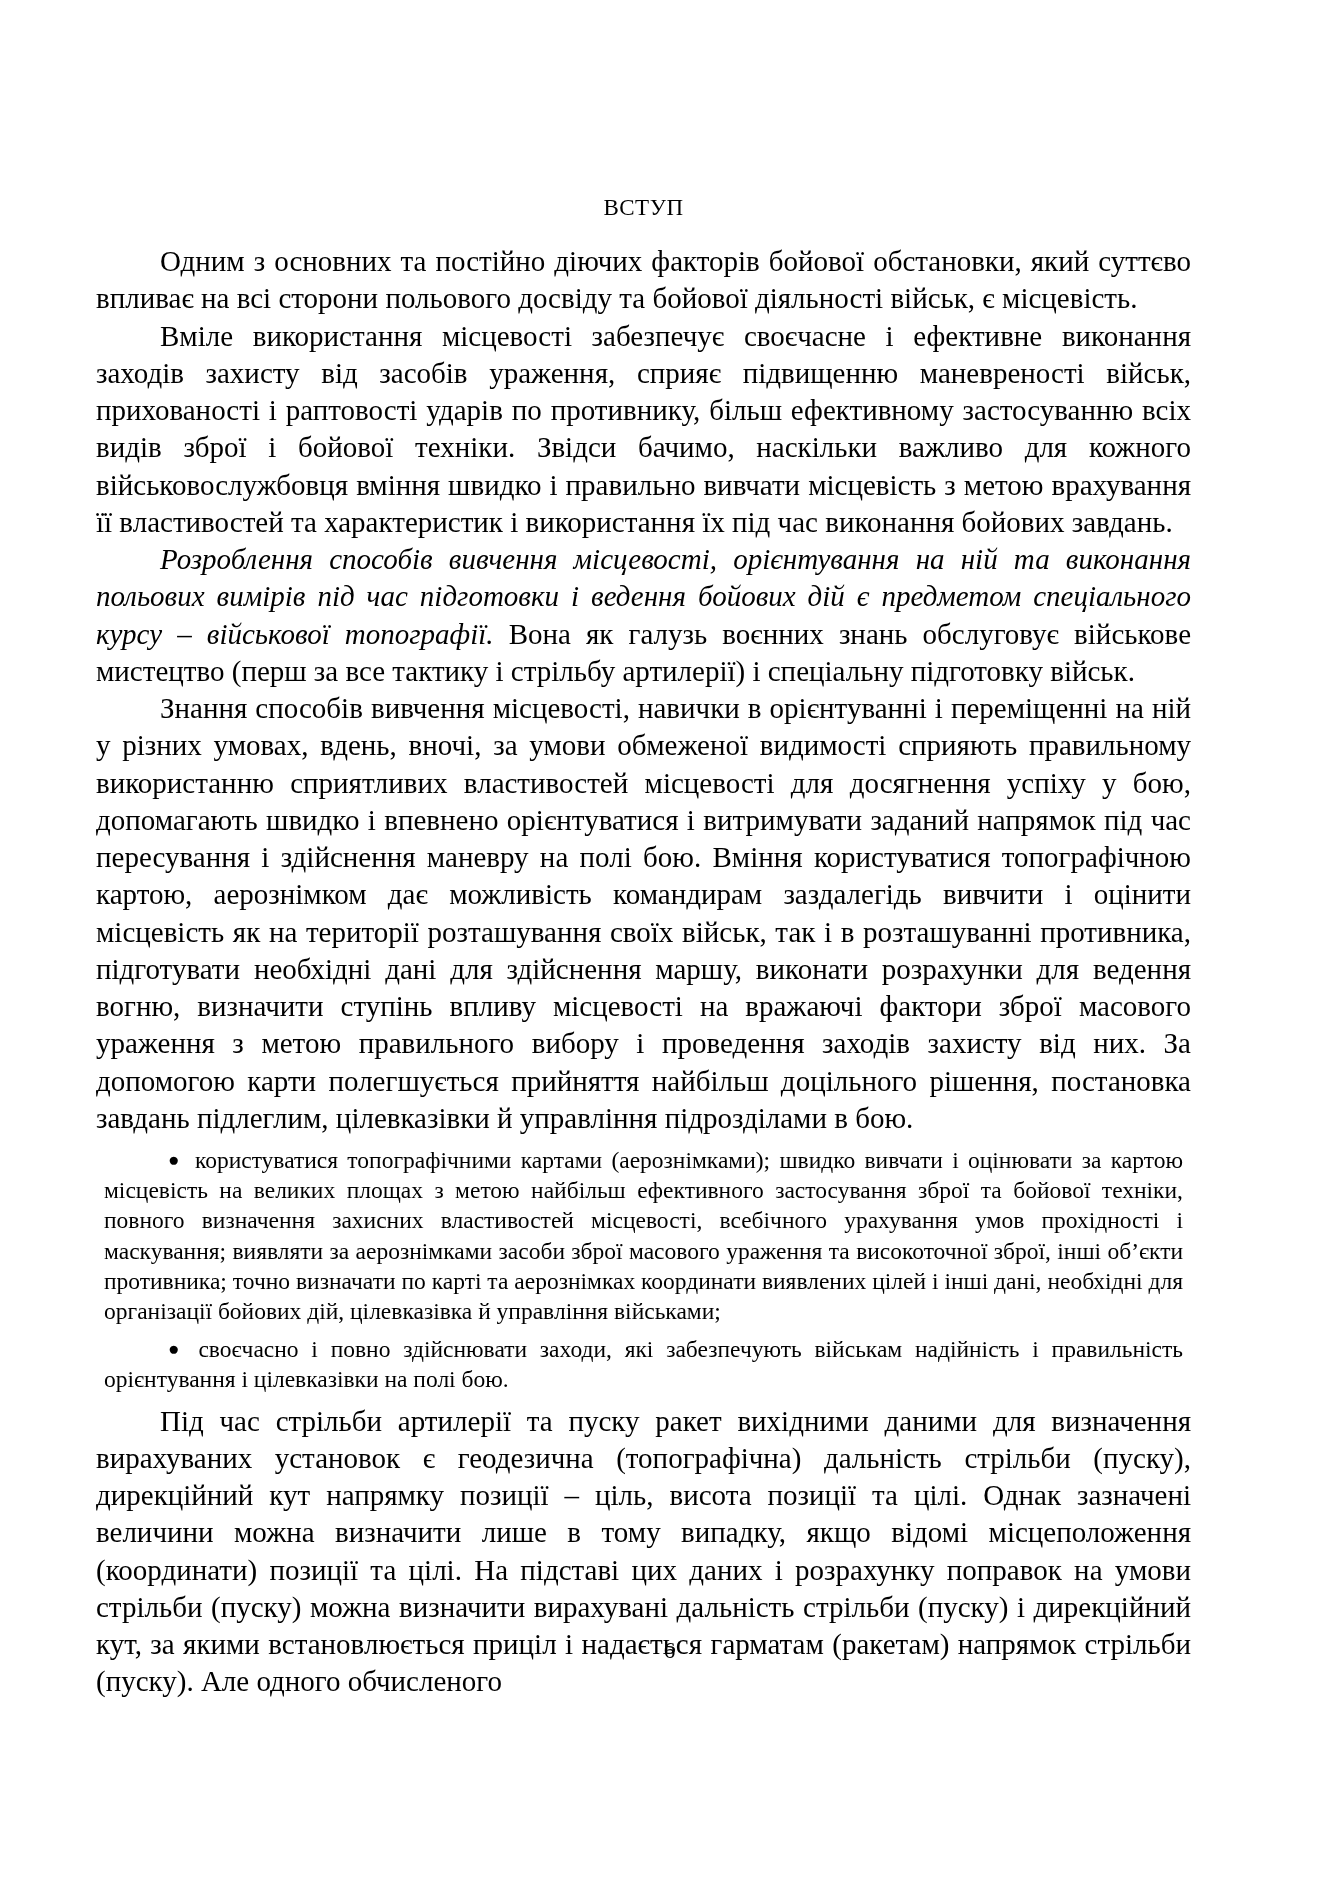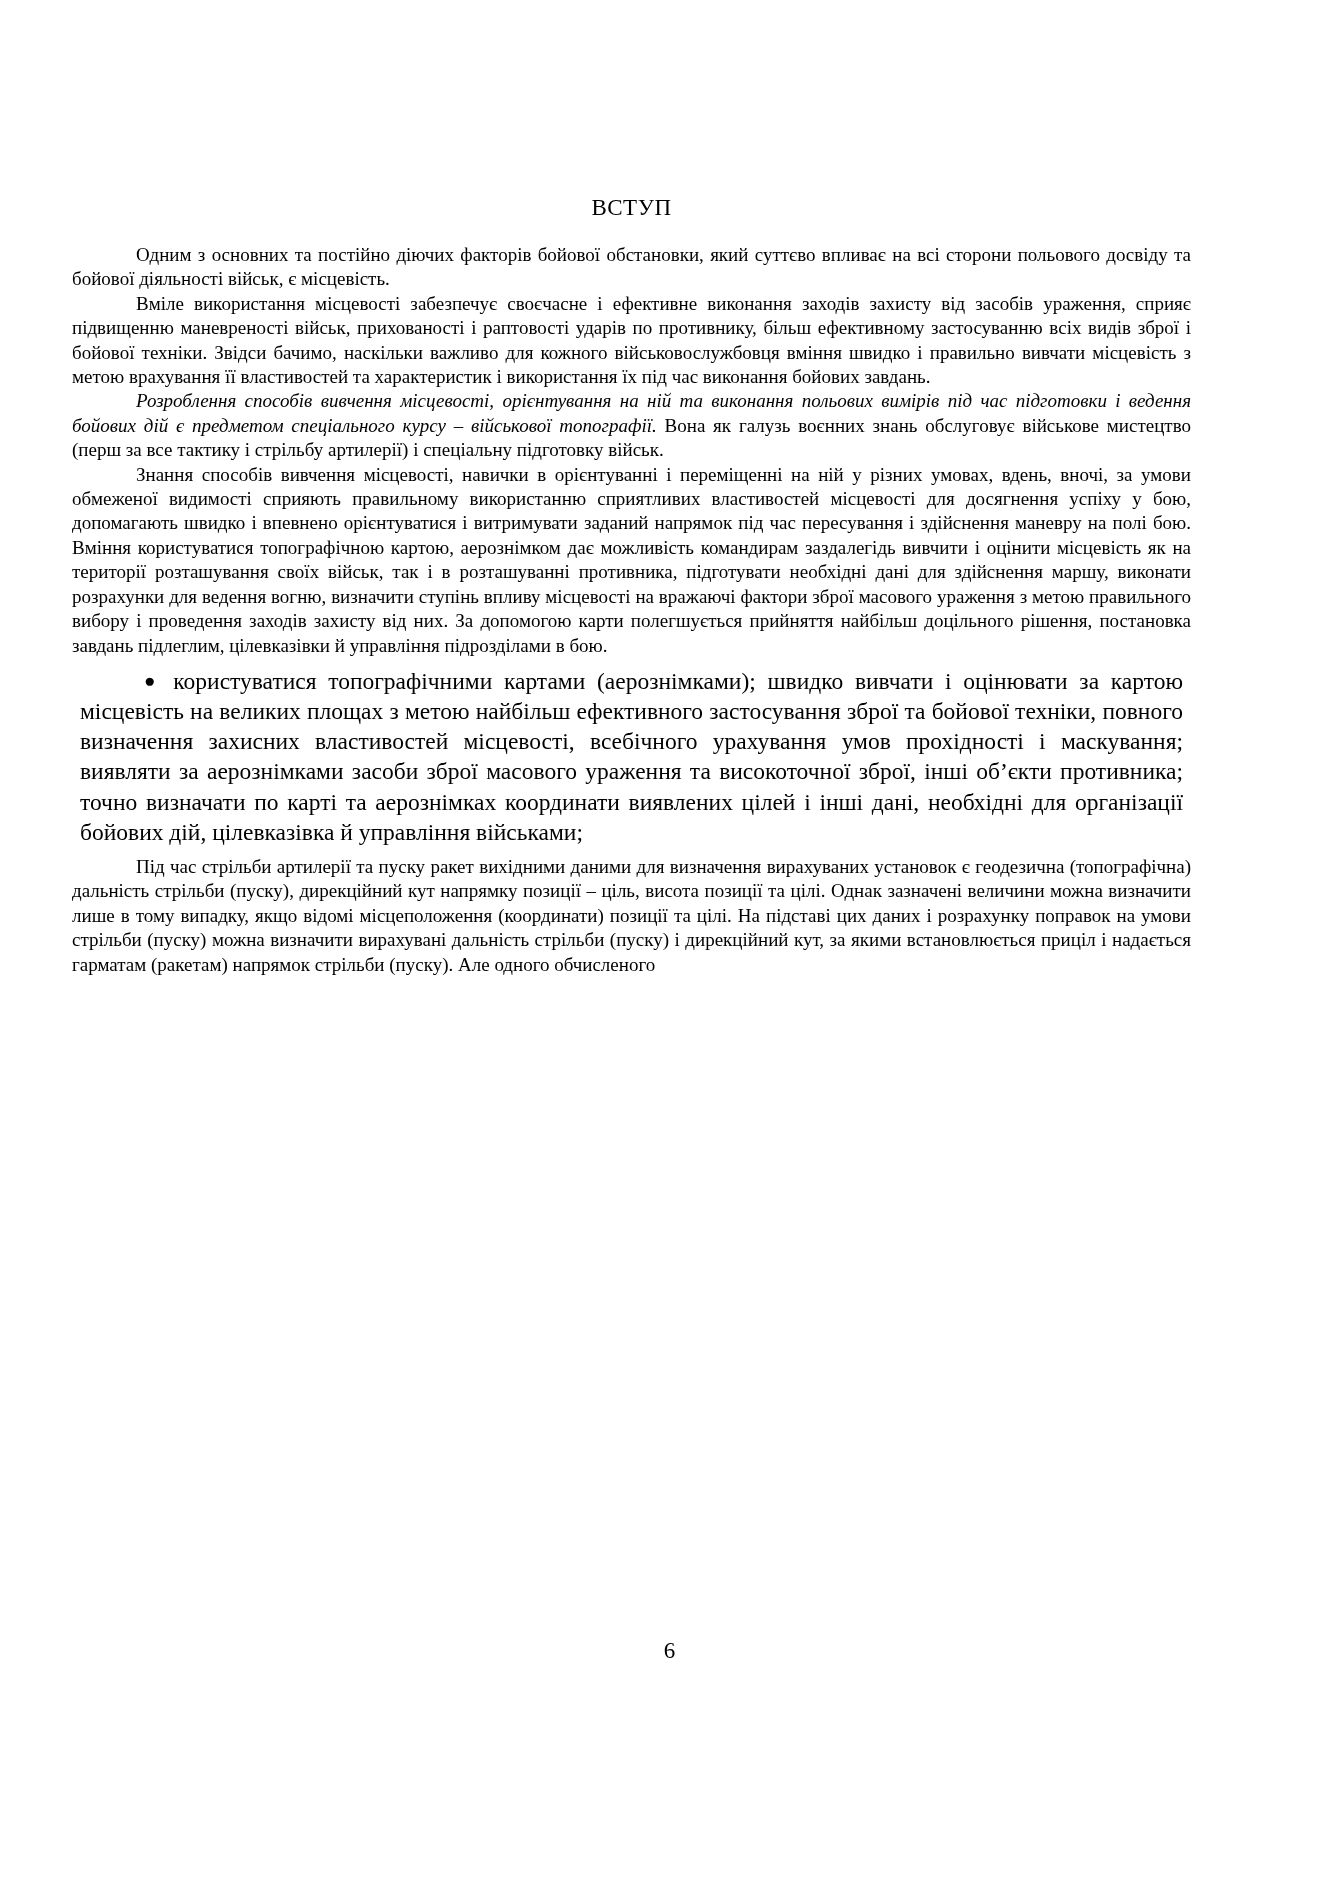--- a/index.html
+++ b/index.html
@@ -11,31 +11,31 @@
     width: 1339px;
     min-height: 1890px;
     font-family: "Liberation Serif", "DejaVu Serif", serif;
     color: #000000;
   }
   .page {
     position: relative;
     width: 1339px;
     height: 1704px;
     box-sizing: border-box;
-    padding: 195px 148px 0 72px;
+    padding: 195px 148px 0 96px;
   }
   .doc-title {
     text-align: center;
     font-size: 23px;
     letter-spacing: 0.5px;
     margin: 0 0 22px 0;
     font-weight: normal;
   }
   .para {
-    font-size: 19px;
+    font-size: 29px;
     line-height: 1.285;
     text-align: justify;
     text-indent: 64px;
     margin: 0;
     hyphens: none;
   }
   .para.italic-lead {
     font-style: italic;
   }
   .para .upright {
@@ -72,18 +72,19 @@
   <p class="para">Одним з основних та постійно діючих факторів бойової обстановки, який суттєво впливає на всі сторони польового досвіду та бойової діяльності військ, є місцевість.</p>
   <p class="para">Вміле використання місцевості забезпечує своєчасне і ефективне виконання заходів захисту від засобів ураження, сприяє підвищенню маневреності військ, прихованості і раптовості ударів по противнику, більш ефективному застосуванню всіх видів зброї і бойової техніки. Звідси бачимо, наскільки важливо для кожного військовослужбовця вміння швидко і правильно вивчати місцевість з метою врахування її властивостей та характеристик і використання їх під час виконання бойових завдань.</p>
 
   <p class="para italic-lead"><span>Розроблення способів вивчення місцевості, орієнтування на ній та виконання польових вимірів під час підготовки і ведення бойових дій є предметом спеціального курсу – військової топографії.</span><span class="upright"> Вона як галузь воєнних знань обслуговує військове мистецтво (перш за все тактику і стрільбу артилерії) і спеціальну підготовку військ.</span></p>
 
   <p class="para">Знання способів вивчення місцевості, навички в орієнтуванні і переміщенні на ній у різних умовах, вдень, вночі, за умови обмеженої видимості сприяють правильному використанню сприятливих властивостей місцевості для досягнення успіху у бою, допомагають швидко і впевнено орієнтуватися і витримувати заданий напрямок під час пересування і здійснення маневру на полі бою. Вміння користуватися топографічною картою, аерознімком дає можливість командирам заздалегідь вивчити і оцінити місцевість як на території розташування своїх військ, так і в розташуванні противника, підготувати необхідні дані для здійснення маршу, виконати розрахунки для ведення вогню, визначити ступінь впливу місцевості на вражаючі фактори зброї масового ураження з метою правильного вибору і проведення заходів захисту від них. За допомогою карти полегшується прийняття найбільш доцільного рішення, постановка завдань підлеглим, цілевказівки й управління підрозділами в бою.</p>
 
   <p class="bullet-para"><span class="b">●</span><span>користуватися топографічними картами (аерознімками); швидко вивчати і оцінювати за картою місцевість на великих площах з метою найбільш ефективного застосування зброї та бойової техніки, повного визначення захисних властивостей місцевості, всебічного урахування умов прохідності і маскування; виявляти за аерознімками засоби зброї масового ураження та високоточної зброї, інші об’єкти противника; точно визначати по карті та аерознімках координати виявлених цілей і інші дані, необхідні для організації бойових дій, цілевказівка й управління військами;</span></p>
 
 
+  <p class="bullet-para"><span class="b">●</span><span>своєчасно і повно здійснювати заходи, які забезпечують військам надійність і правильність орієнтування і цілевказівки на полі бою.</span></p>
 
   <p class="para">Під час стрільби артилерії та пуску ракет вихідними даними для визначення вирахуваних установок є геодезична (топографічна) дальність стрільби (пуску), дирекційний кут напрямку позиції – ціль, висота позиції та цілі. Однак зазначені величини можна визначити лише в тому випадку, якщо відомі місцеположення (координати) позиції та цілі. На підставі цих даних і розрахунку поправок на умови стрільби (пуску) можна визначити вирахувані дальність стрільби (пуску) і дирекційний кут, за якими встановлюється приціл і надається гарматам (ракетам) напрямок стрільби (пуску). Але одного обчисленого</p>
 
   <div class="page-number">6</div>
 
 </div>
 
 </body></html>

